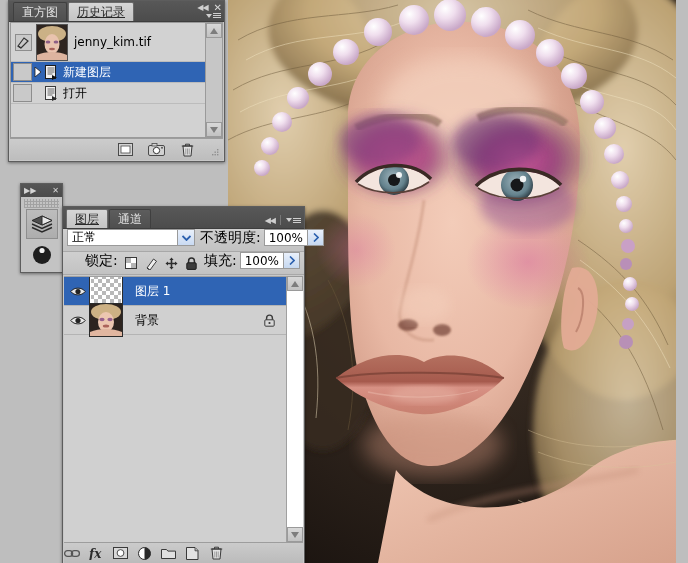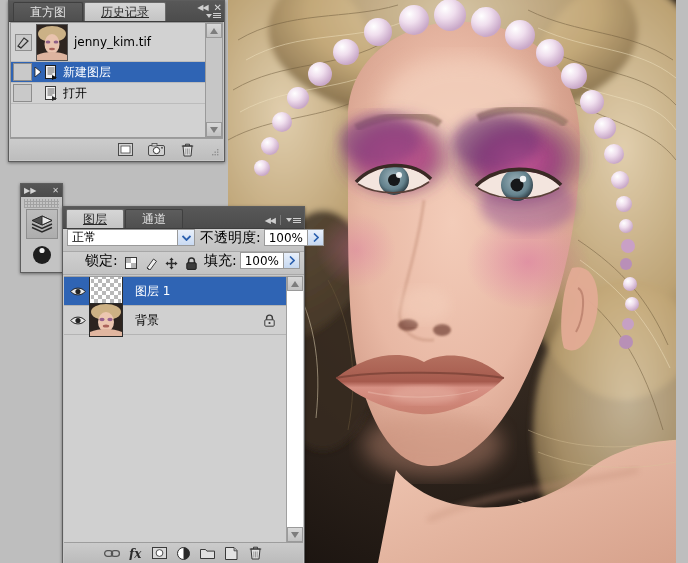--- a/index.html
+++ b/index.html
@@ -15,21 +15,21 @@
   #photo{position:absolute;left:228px;top:0;width:448px;height:563px;overflow:hidden;background:#2a211c;}
   #photo svg{display:block;width:448px;height:563px;}
   #right-strip{position:absolute;left:676px;top:0;width:12px;height:563px;background:#bebebe;}
   #right-strip-edge{position:absolute;left:676px;top:0;width:1px;height:563px;background:#8a8a8a;}
 
   
   .panel{position:absolute;background:#c8c8c8;border:1px solid #5d5d5d;
          box-shadow:0 1px 3px rgba(0,0,0,.45);}
   .panel-tabbar{height:20px;background:linear-gradient(#585858,#4c4c4c);
       border-bottom:1px solid #3d3d3d;display:flex;align-items:flex-end;position:relative;}
-  .tab{height:18px;line-height:18px;padding:0 16px;margin-right:1px;font-size:12px;
+  .tab{height:18px;line-height:18px;padding:0 8px;margin-right:1px;font-size:12px;
        color:#e2e2e2;background:linear-gradient(#5d5d5d,#4f4f4f);
        border:1px solid #3f3f3f;border-bottom:none;
        border-top-left-radius:2px;border-top-right-radius:2px;cursor:default;}
   .tab.active{color:#2a2a2a;background:linear-gradient(#d6d6d6,#c4c4c4);border-color:#6b6b6b;text-decoration:underline;}
   .tabbar-right{position:absolute;right:3px;bottom:3px;display:flex;align-items:center;gap:5px;}
   .collapse-arrows{color:#cfcfcf;font-size:8px;letter-spacing:-1px;}
   .divider-v{width:1px;height:10px;background:#777;}
   .menu-burger{display:inline-flex;align-items:center;gap:1px;}
   .menu-burger .tri{width:0;height:0;border-left:3px solid transparent;border-right:3px solid transparent;border-top:4px solid #cfcfcf;}
   .menu-burger .lines{display:flex;flex-direction:column;gap:1px;}
@@ -101,21 +101,21 @@
      background-size:8px 8px;background-position:0 0,4px 4px;}
   .lname{font-size:12px;margin-left:12px;flex:1;white-space:nowrap;}
   .lock-badge{width:14px;height:14px;margin-right:10px;flex:none;display:flex;align-items:center;justify-content:center;}
   #layers-scroll{position:absolute;right:1px;top:69px;width:16px;bottom:22px;background:#fff;
      border-left:1px solid #a0a0a0;}
   .sb-arrow{width:16px;height:15px;background:linear-gradient(#d8d8d8,#c2c2c2);
      border:1px solid #9a9a9a;box-sizing:border-box;display:flex;align-items:center;justify-content:center;cursor:pointer;}
   .sb-arrow.bottom{position:absolute;bottom:0;left:0;}
   #layers-footer{position:absolute;left:1px;right:1px;bottom:1px;height:20px;
      background:linear-gradient(#cbcbcb,#bbbbbb);border-top:1px solid #9d9d9d;
-     display:flex;align-items:center;justify-content:center;gap:8px;}
+     display:flex;align-items:center;justify-content:flex-start;gap:8px;}
   .lfbtn{width:16px;height:15px;display:flex;align-items:center;justify-content:center;cursor:pointer;}
 </style>
 </head>
 <body>
 
 <div id="photo">
   <svg viewBox="0 0 448 563" preserveAspectRatio="none">
     <defs>
       <radialGradient id="skin" cx="45%" cy="45%" r="70%">
         <stop offset="0%" stop-color="#f3ccb9"></stop>

